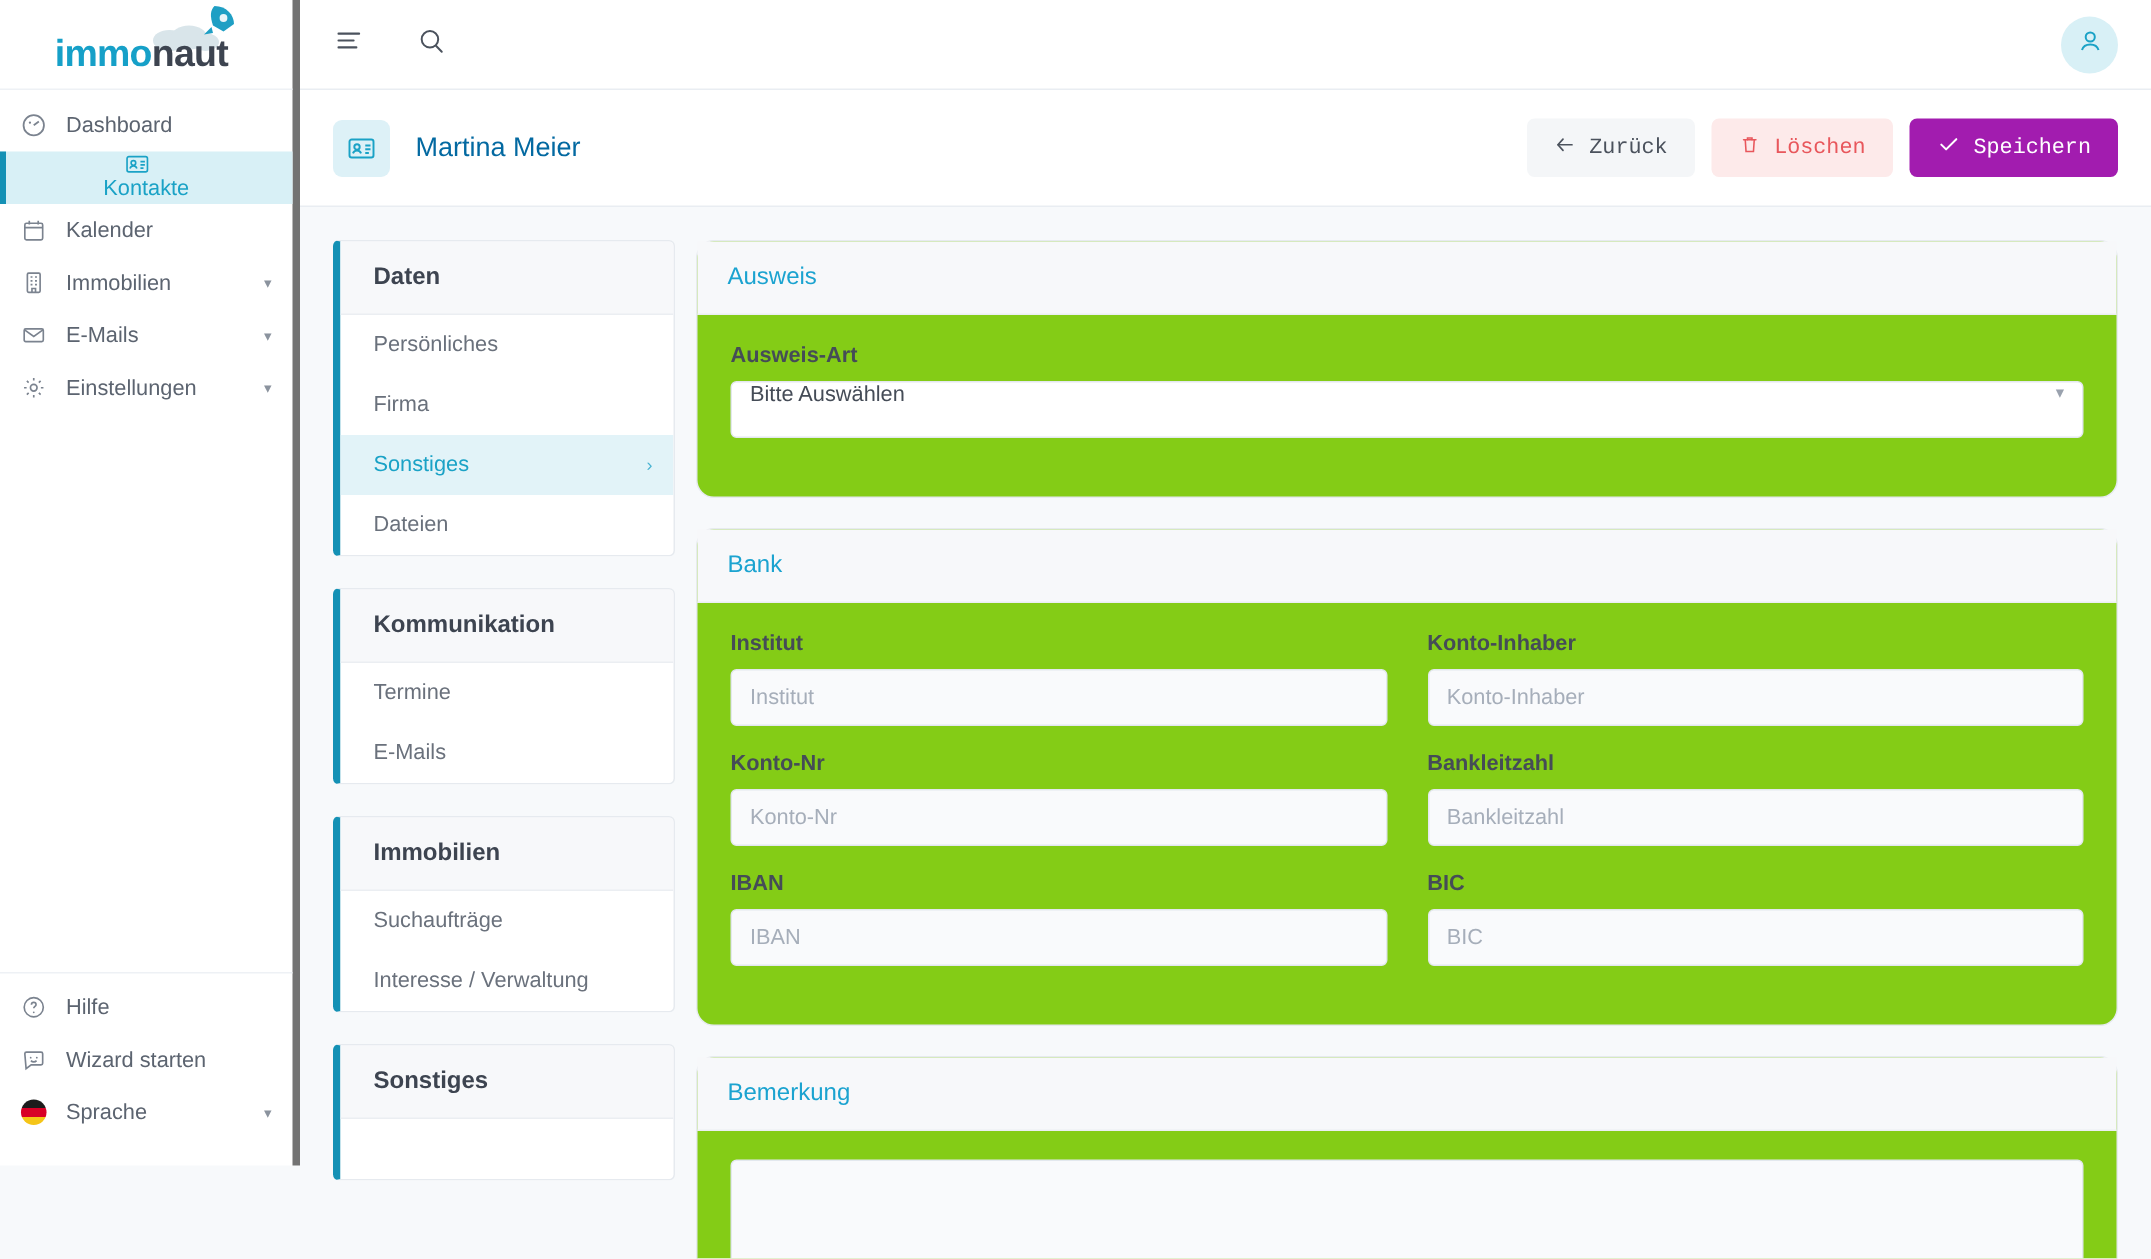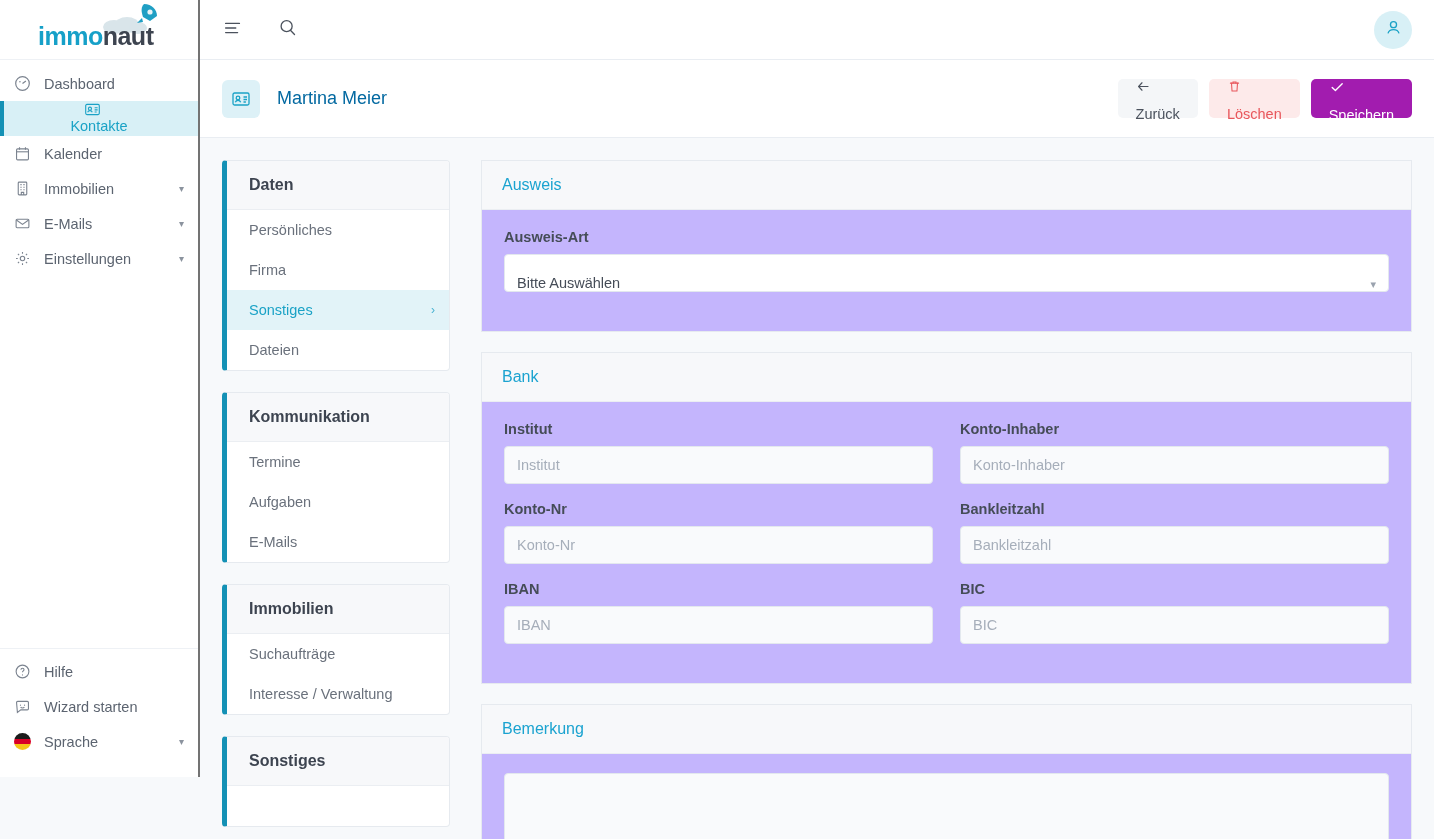--- a/index.html
+++ b/index.html
@@ -8,21 +8,21 @@
     font-family: "Liberation Sans", sans-serif;
     background: #f7f9fb;
     overflow: hidden;
     color: #434a54;
   }
   .app { display: flex; width: 1434px; height: 839px; }
 
   
   .sidebar {
     width: 200px; height: 777px; background: #ffffff;
-    border-right: 2px solid #737373;
+    border-right: 5px solid #737373;
     display: flex; flex-direction: column; flex: 0 0 200px;
     position: relative;
   }
   .logo-box {
     height: 60px; display: flex; align-items: flex-end; justify-content: center;
     padding-bottom: 6px; border-bottom: 1px solid #eef1f5;
   }
   .logo-wrap { position: relative; width: 142px; height: 50px; }
   .logo-art { position: absolute; right: 6px; top: -2px; }
   .logo-text {
@@ -74,29 +74,29 @@
     display: flex; align-items: center; padding: 0 22px 0 22px; flex: 0 0 78px;
   }
   .page-icon {
     width: 38px; height: 38px; border-radius: 6px; background: #ddf1f7;
     display: flex; align-items: center; justify-content: center; color: #1aa2c6;
     margin-right: 17px;
   }
   .page-title { font-size: 18px; color: #0369a1; font-weight: 400; }
   .head-actions { margin-left: auto; display: flex; gap: 11px; }
   .btn {
-    display: inline-flex; align-items: flex-start; gap: 9px;
+    display: inline-flex; align-items: center; gap: 9px;
     height: 39px; padding: 0 18px; border-radius: 5px; border: none;
-    font-size: 14.5px; font-family: Liberation Sans, sans-serif; cursor: pointer; white-space: nowrap; flex-direction: column;
+    font-size: 14.5px; font-family: Liberation Mono, monospace; cursor: pointer; white-space: nowrap;
   }
   .btn-back { background: #f4f6f8; color: #4b525d; }
   .btn-del  { background: #fdeaea; color: #e8575c; }
   .btn-save { background: #a21caf; color: #fff; }
 
-  .content { flex: 1; display: flex; padding: 22px 22px 0 22px; gap: 31px; overflow: hidden; }
+  .content { flex: 1; display: flex; padding: 22px 22px 0 22px; gap: 14px; overflow: hidden; }
 
   
   .leftcol { width: 228px; flex: 0 0 228px; }
   .card-nav {
     background: #fff; border: 1px solid #e6eaef; border-left: 5px solid #1491b5;
     border-radius: 4px; margin-bottom: 21px; overflow: hidden;
   }
   .card-nav-head {
     padding: 15px 0 15px 22px; font-size: 16px; font-weight: 700; color: #3d4450;
     background: #f7f8fa; border-bottom: 1px solid #ebeef2;
@@ -104,37 +104,37 @@
   .card-nav-item {
     display: flex; align-items: center; height: 40px; padding: 0 14px 0 22px;
     font-size: 14.5px; color: #6a717c; cursor: pointer;
   }
   .card-nav-item.active { background: #e2f3f8; color: #1aa2c6; }
   .card-nav-item .chev { margin-left: auto; color: #49b3d2; font-size: 12px; }
 
   
   .rightcol { flex: 1; min-width: 0; }
   .panel {
-    background: #c4b5fd; border: 1px solid #e6eaef; border-radius: 0; margin-bottom: 20px;
+    background: #84cc16; border: 1px solid #e6eaef; border-radius: 12px; margin-bottom: 20px;
   }
   .panel-head {
     background: #f7f8fa; border-bottom: 1px solid #ebeef2;
     padding: 15px 20px; font-size: 16px; color: #1ba3d0; font-weight: 400;
   }
   .panel-body { padding: 19px 22px 22px 22px; }
   .frow { display: flex; gap: 27px; }
   .fgroup { flex: 1; min-width: 0; margin-bottom: 17px; }
   .flabel { display: block; font-size: 14.5px; font-weight: 700; color: #454c57; margin-bottom: 9px; }
   .finput, .fselect, .ftext {
     width: 100%; height: 38px; border: 1px solid #e3e8ee; border-radius: 4px;
     background: #f9fafc; padding: 0 12px; font-size: 14.5px;
     font-family: inherit; color: #454c57; outline: none;
   }
   .finput::placeholder { color: #a6aeba; }
-  .fselect { background: #fff; display: flex; align-items: flex-end; cursor: pointer; position: relative; }
+  .fselect { background: #fff; display: flex; align-items: flex-start; cursor: pointer; position: relative; }
   .fselect .val { color: #454c57; }
   .fselect .dd { margin-left: auto; color: #9aa2ae; font-size: 11px; }
   .ftext { height: 96px; padding: 10px 12px; resize: none; }
 </style>
 </head>
 <body>
 
 <div class="app">
 
   <aside class="sidebar">
@@ -352,23 +352,20 @@
             <span>Dateien</span>
           </div>
         </div>
 
         <div class="card-nav">
           <div class="card-nav-head">Kommunikation</div>
           <div class="card-nav-item">
             <span>Termine</span>
           </div>
           <div class="card-nav-item">
-            <span>Aufgaben</span>
-          </div>
-          <div class="card-nav-item">
             <span>E-Mails</span>
           </div>
         </div>
 
         <div class="card-nav">
           <div class="card-nav-head">Immobilien</div>
           <div class="card-nav-item">
             <span>Suchaufträge</span>
           </div>
           <div class="card-nav-item">

